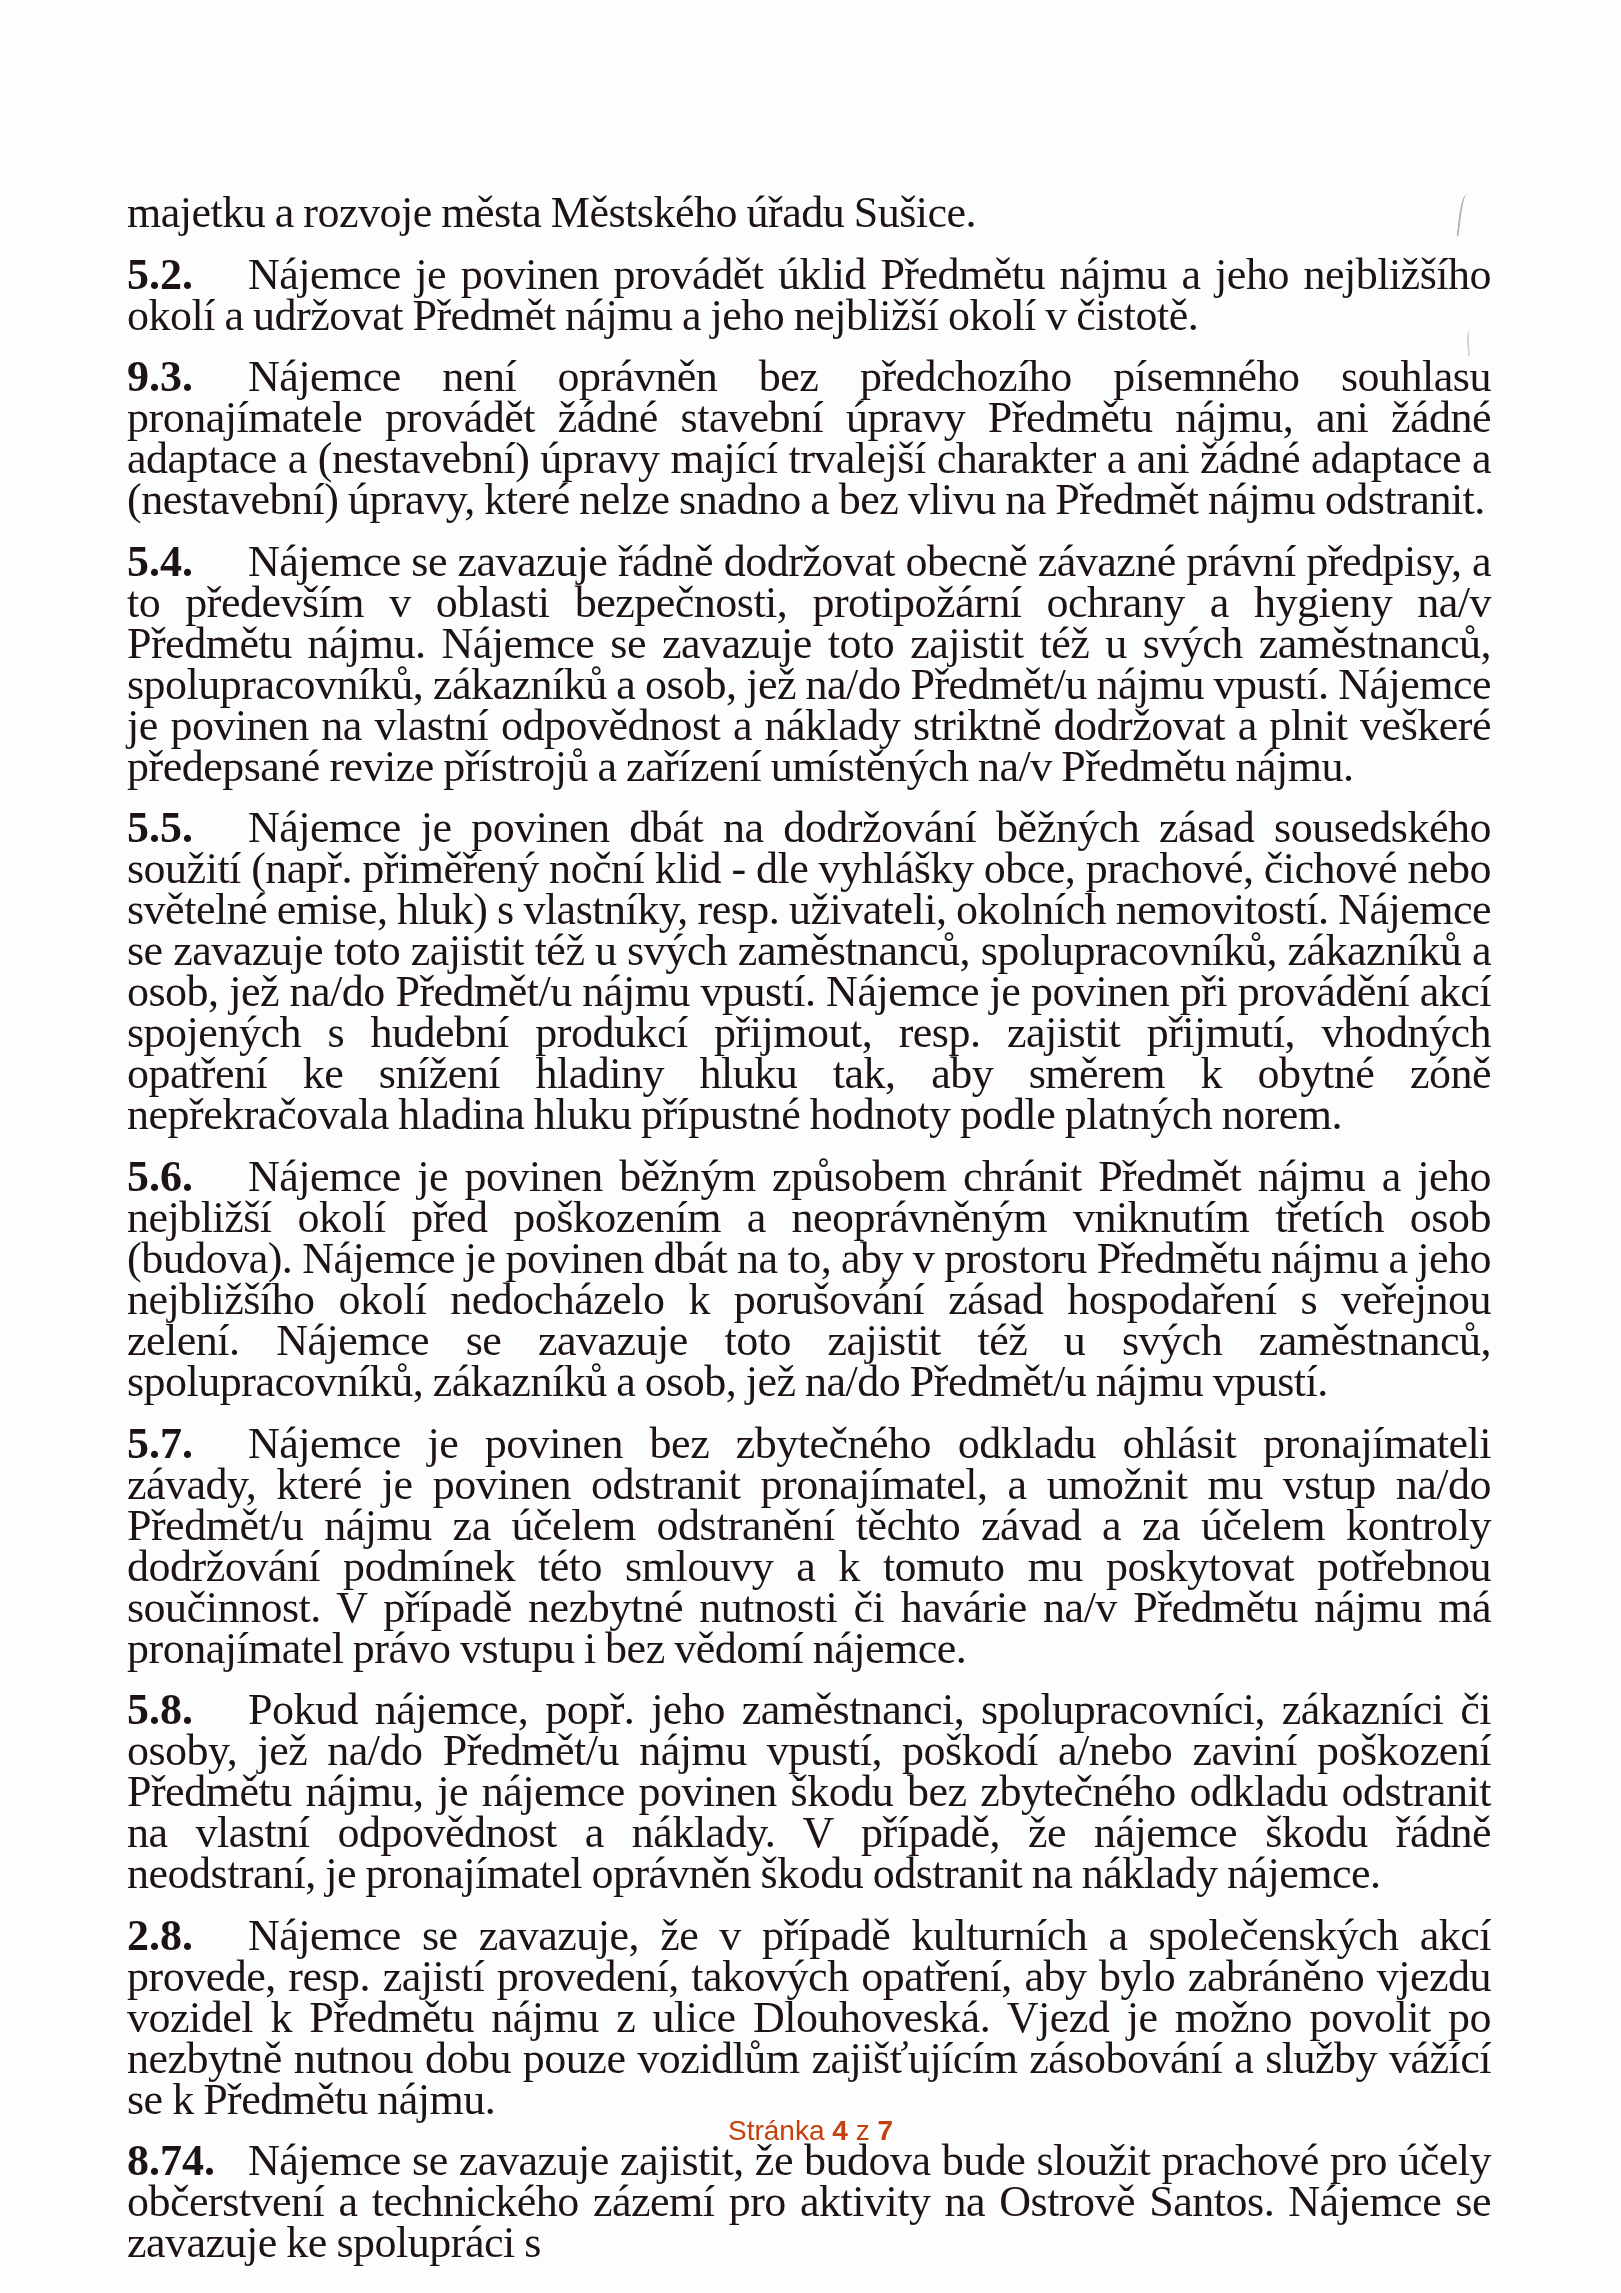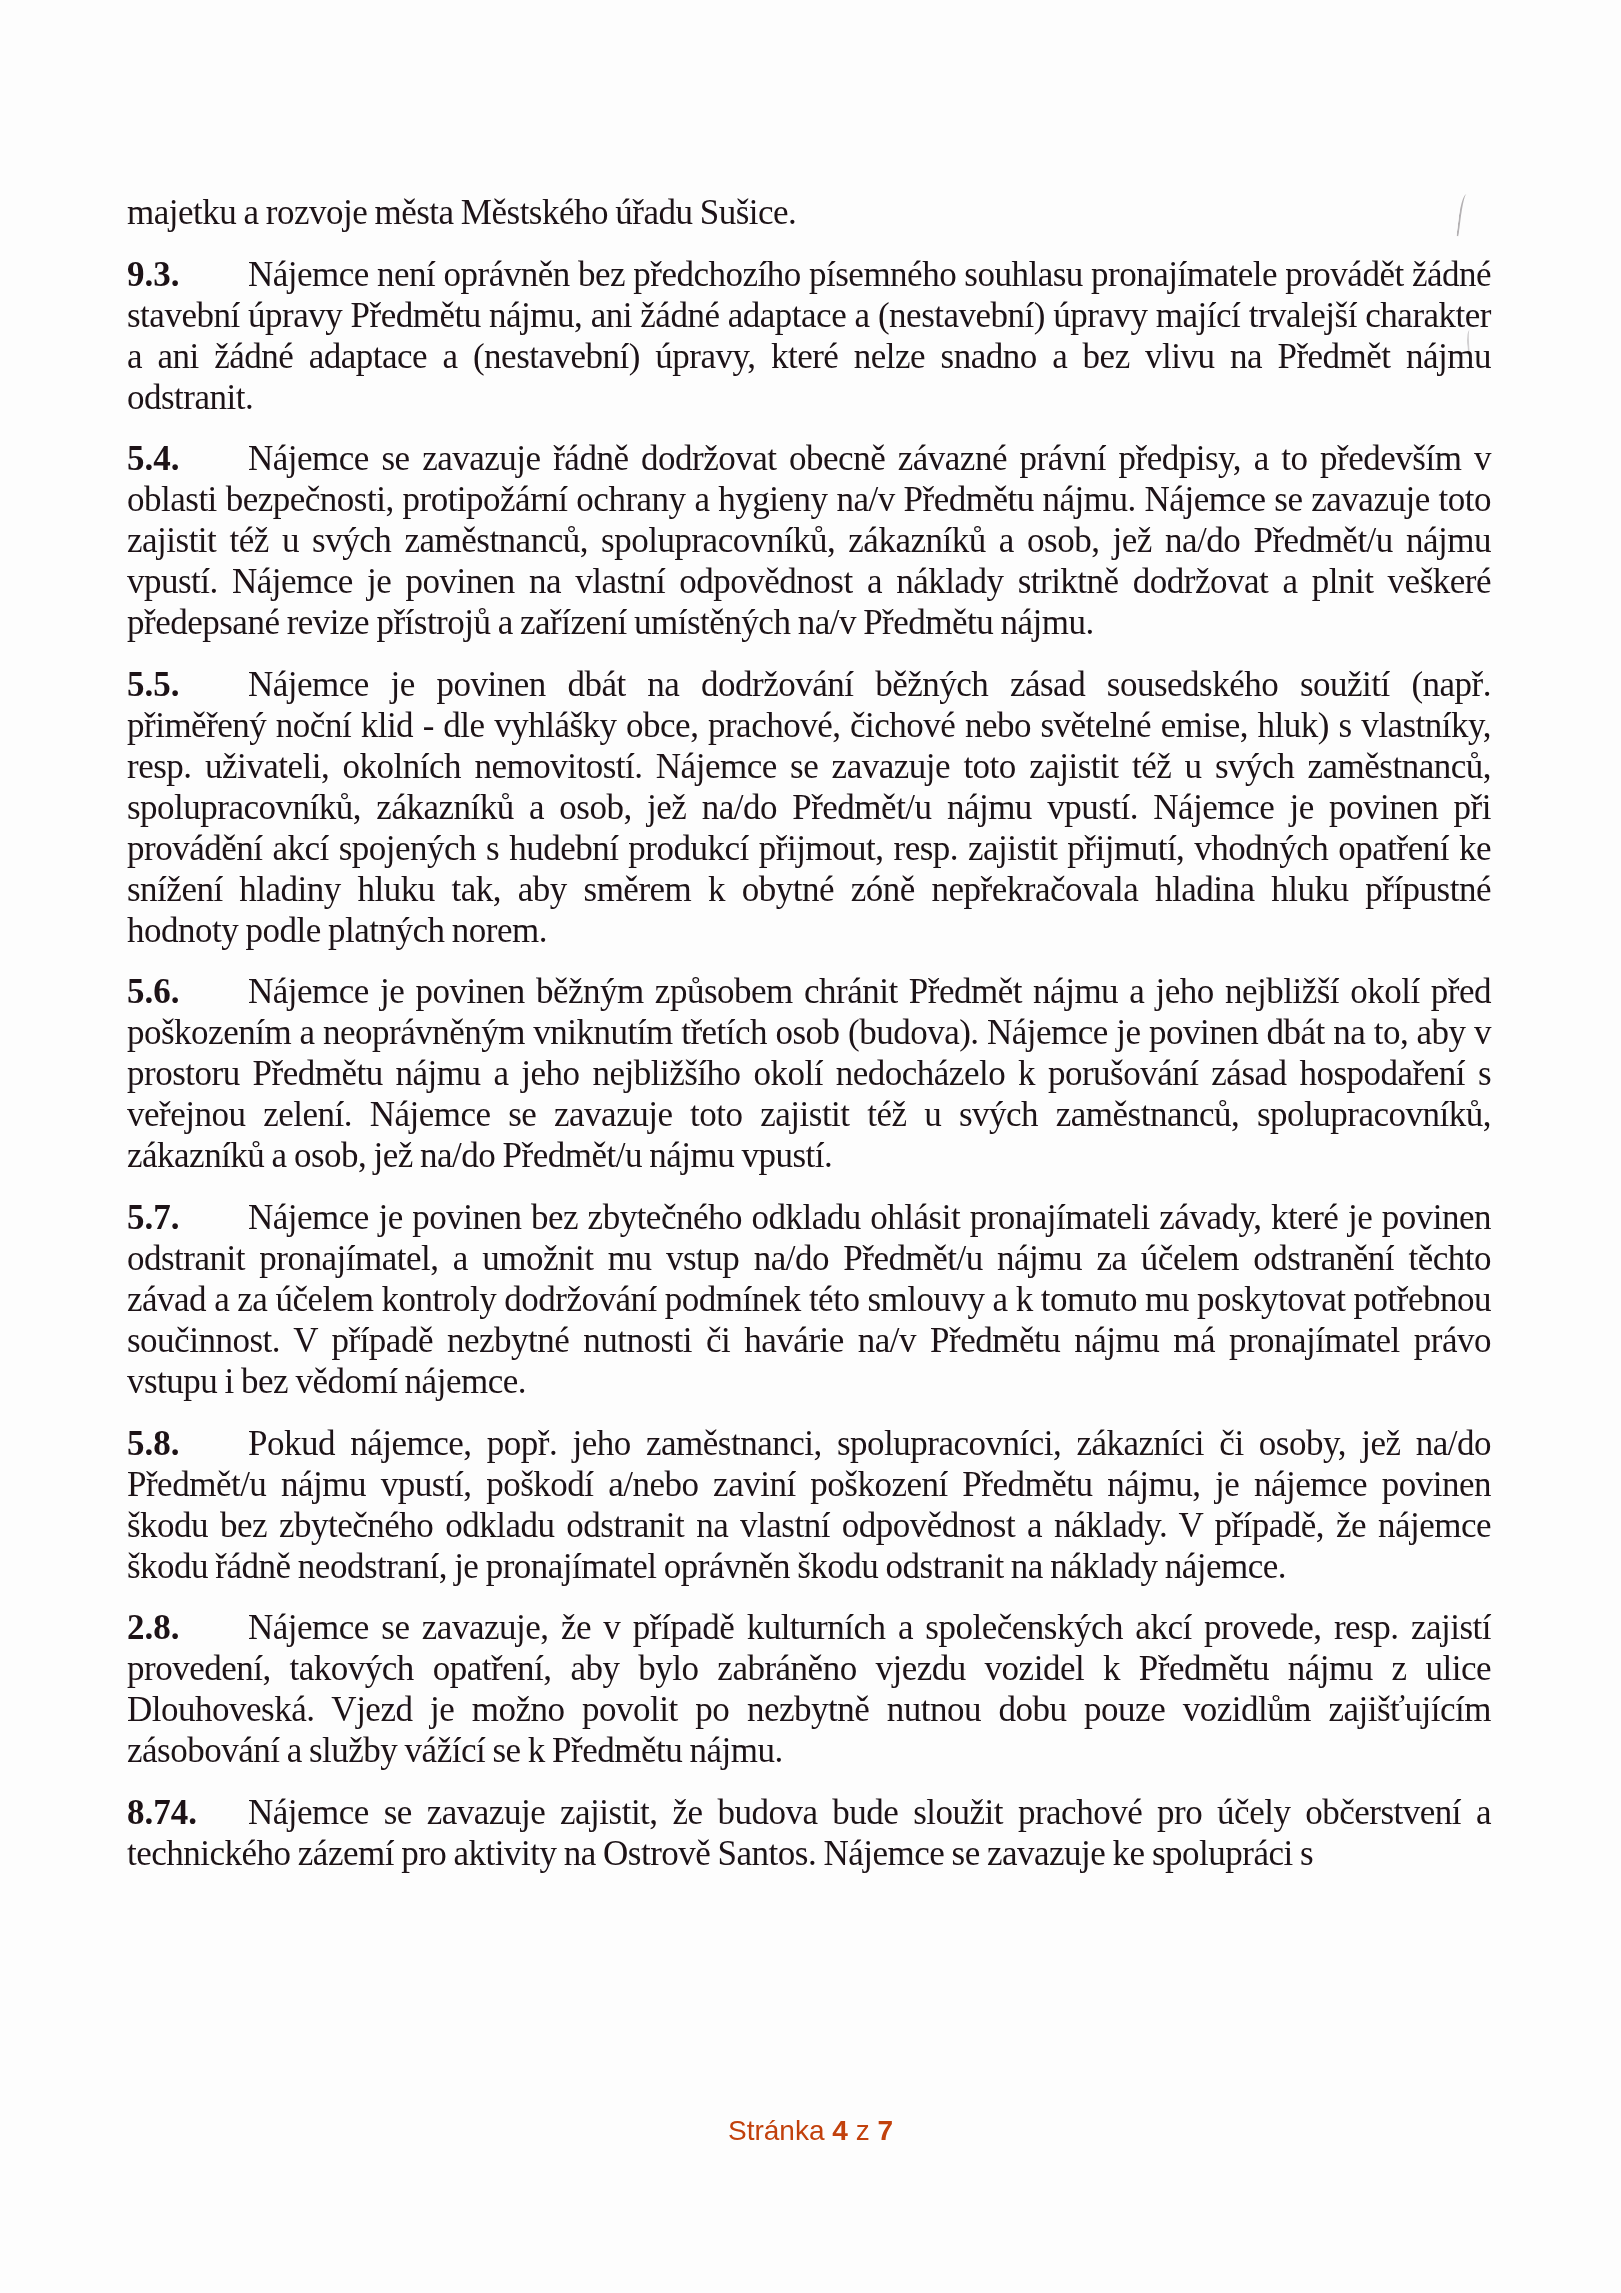--- a/index.html
+++ b/index.html
@@ -17,21 +17,21 @@
     inset: 0;
     background: #fdfdfd;
   }
   .content {
     position: absolute;
     left: 127px;
     top: 192px;
     width: 1364px;
   }
   .para {
-    font-size: 35px;
+    font-size: 44px;
     line-height: 41px;
     letter-spacing: -0.5px;
     word-spacing: -1px;
     text-align: justify;
     margin: 0 0 20.6px 0;
   }
   .para:last-child { margin-bottom: 0; }
   .num {
     display: inline-block;
     width: 121px;
@@ -64,20 +64,23 @@
 
 <div class="sheet">
 
   <div class="scan-artifact artifact-1"></div>
   <div class="scan-artifact artifact-2"></div>
 
   <div class="content">
 
     <p class="para">majetku a rozvoje města Městského úřadu Sušice.</p>
 
+    <p class="para">
+      <span class="num">5.2.</span><span>Nájemce je povinen provádět úklid Předmětu nájmu a jeho nejbližšího okolí a udržovat Předmět nájmu a jeho nejbližší okolí v čistotě.</span>
+    </p>
 
     <p class="para">
       <span class="num">9.3.</span><span>Nájemce není oprávněn bez předchozího písemného souhlasu pronajímatele provádět žádné stavební úpravy Předmětu nájmu, ani žádné adaptace a (nestavební) úpravy mající trvalejší charakter a ani žádné adaptace a (nestavební) úpravy, které nelze snadno a bez vlivu na Předmět nájmu odstranit.</span>
     </p>
 
     <p class="para">
       <span class="num">5.4.</span><span>Nájemce se zavazuje řádně dodržovat obecně závazné právní předpisy, a to především v oblasti bezpečnosti, protipožární ochrany a hygieny na/v Předmětu nájmu. Nájemce se zavazuje toto zajistit též u svých zaměstnanců, spolupracovníků, zákazníků a osob, jež na/do Předmět/u nájmu vpustí. Nájemce je povinen na vlastní odpovědnost a náklady striktně dodržovat a plnit veškeré předepsané revize přístrojů a zařízení umístěných na/v Předmětu nájmu.</span>
     </p>
 
     <p class="para">

